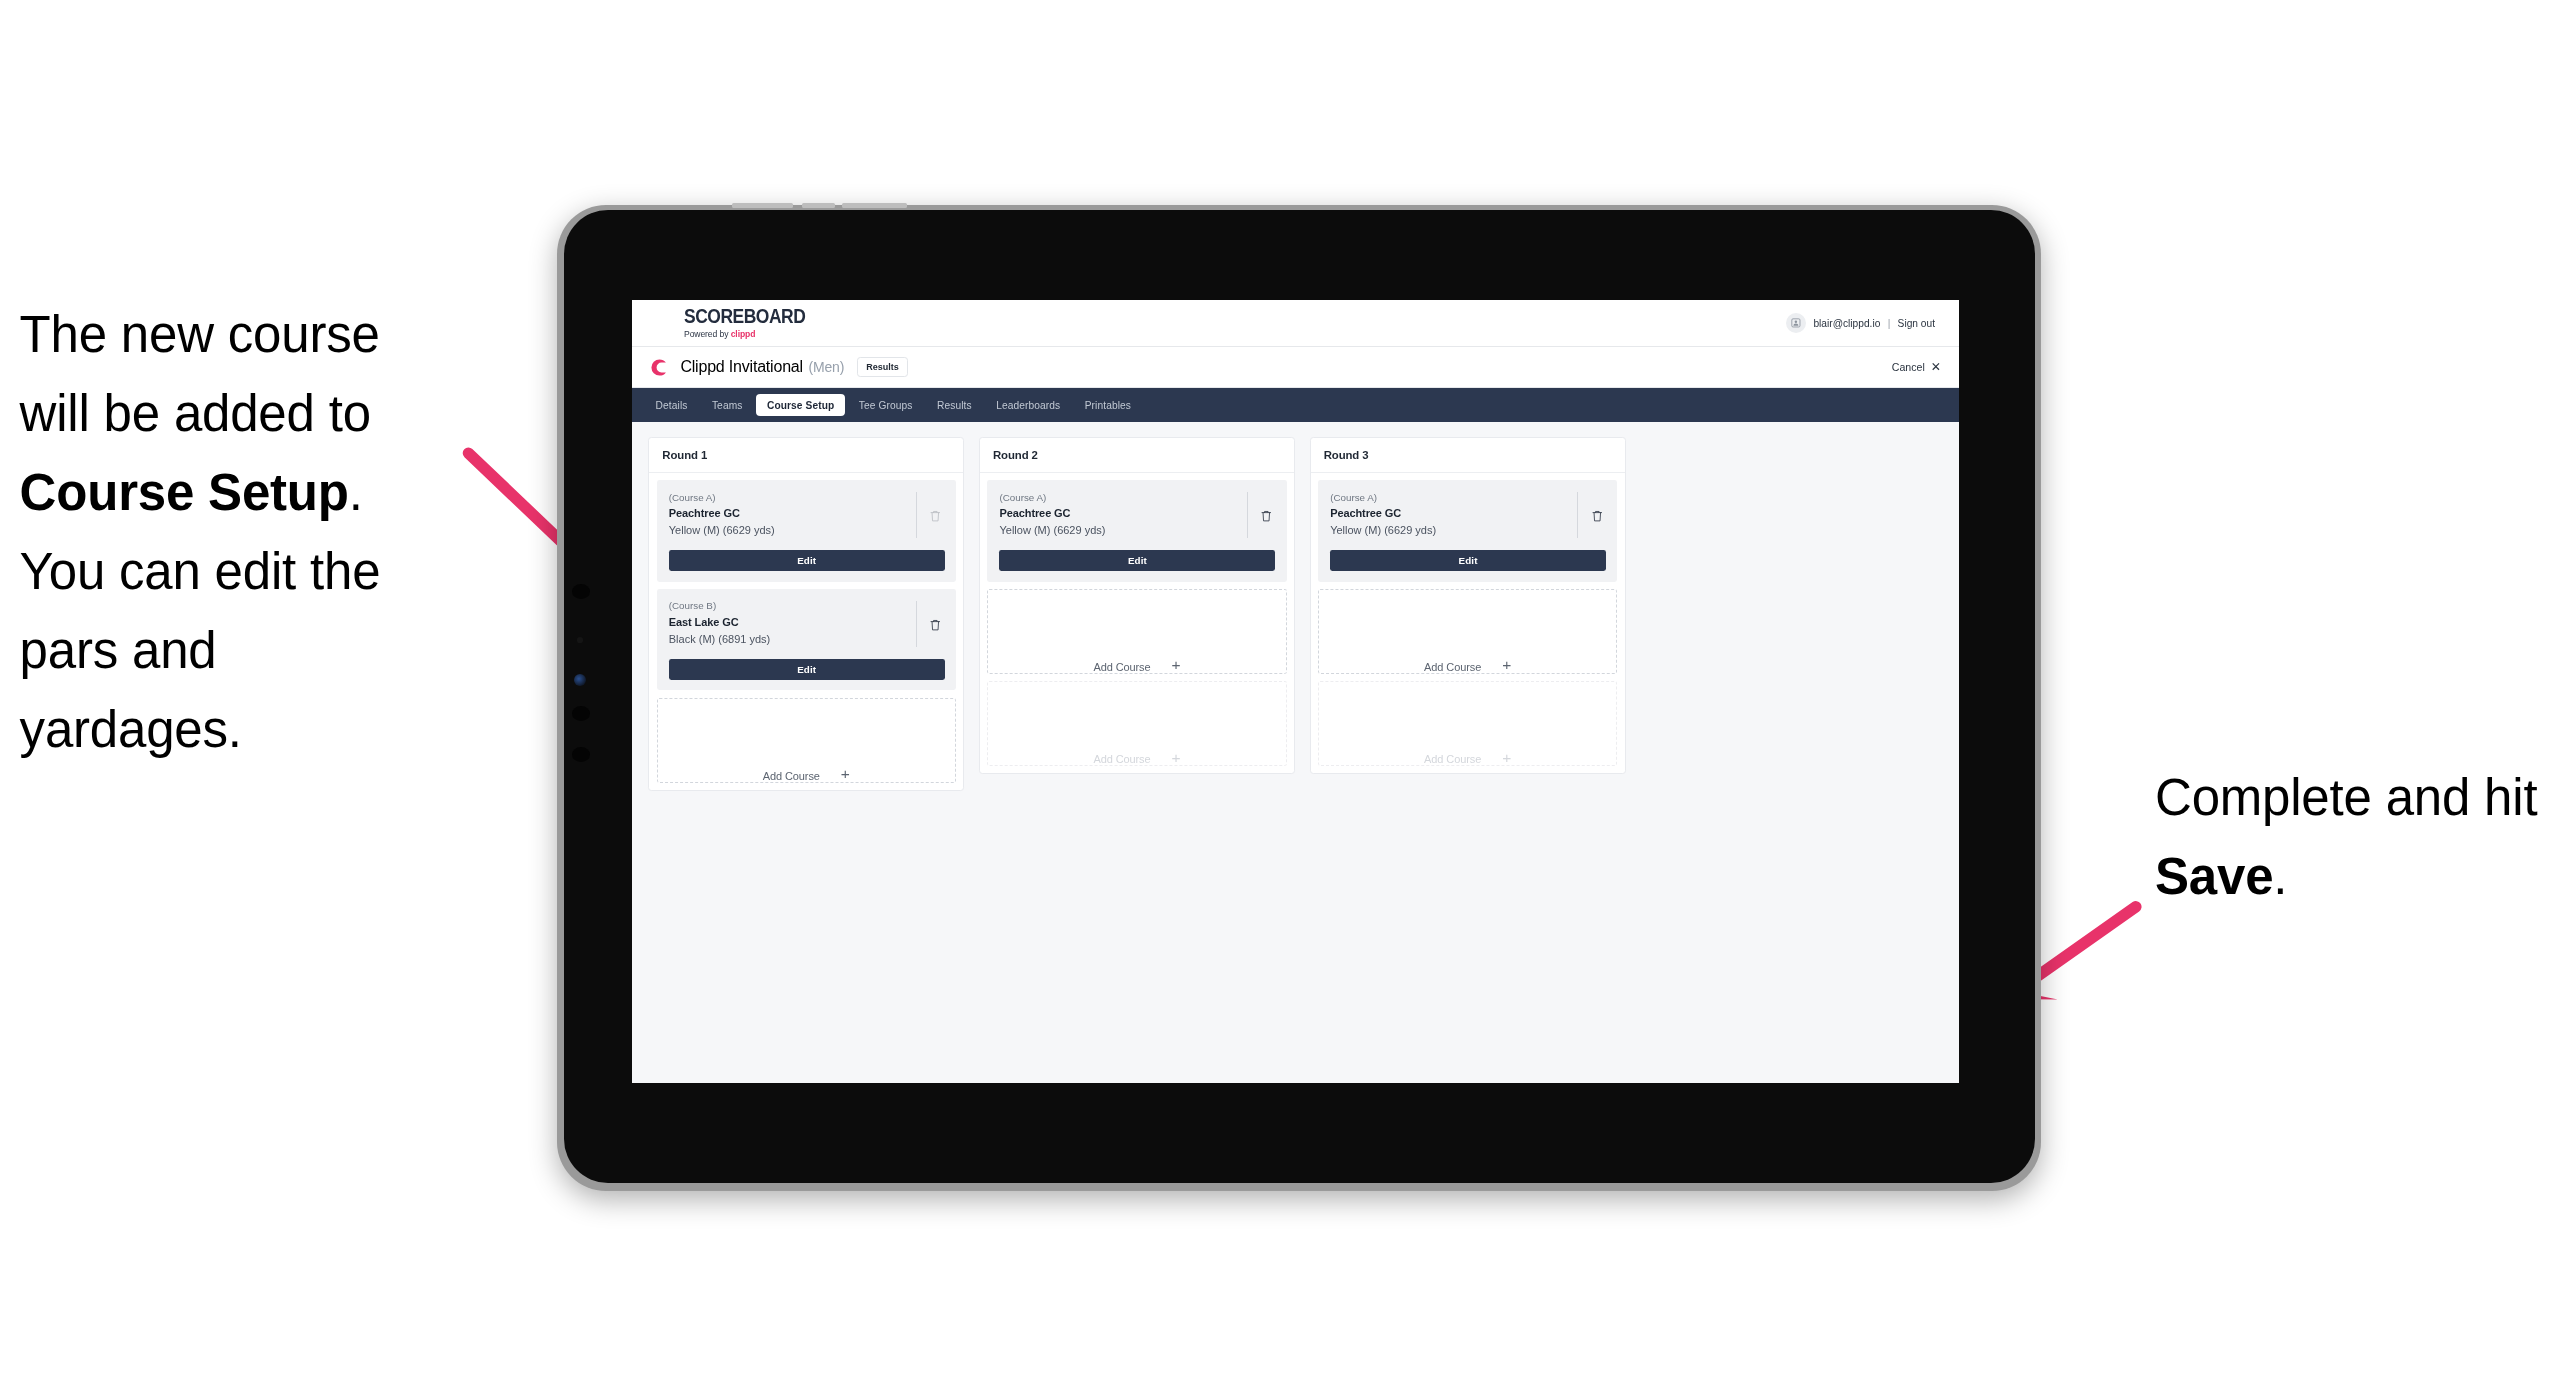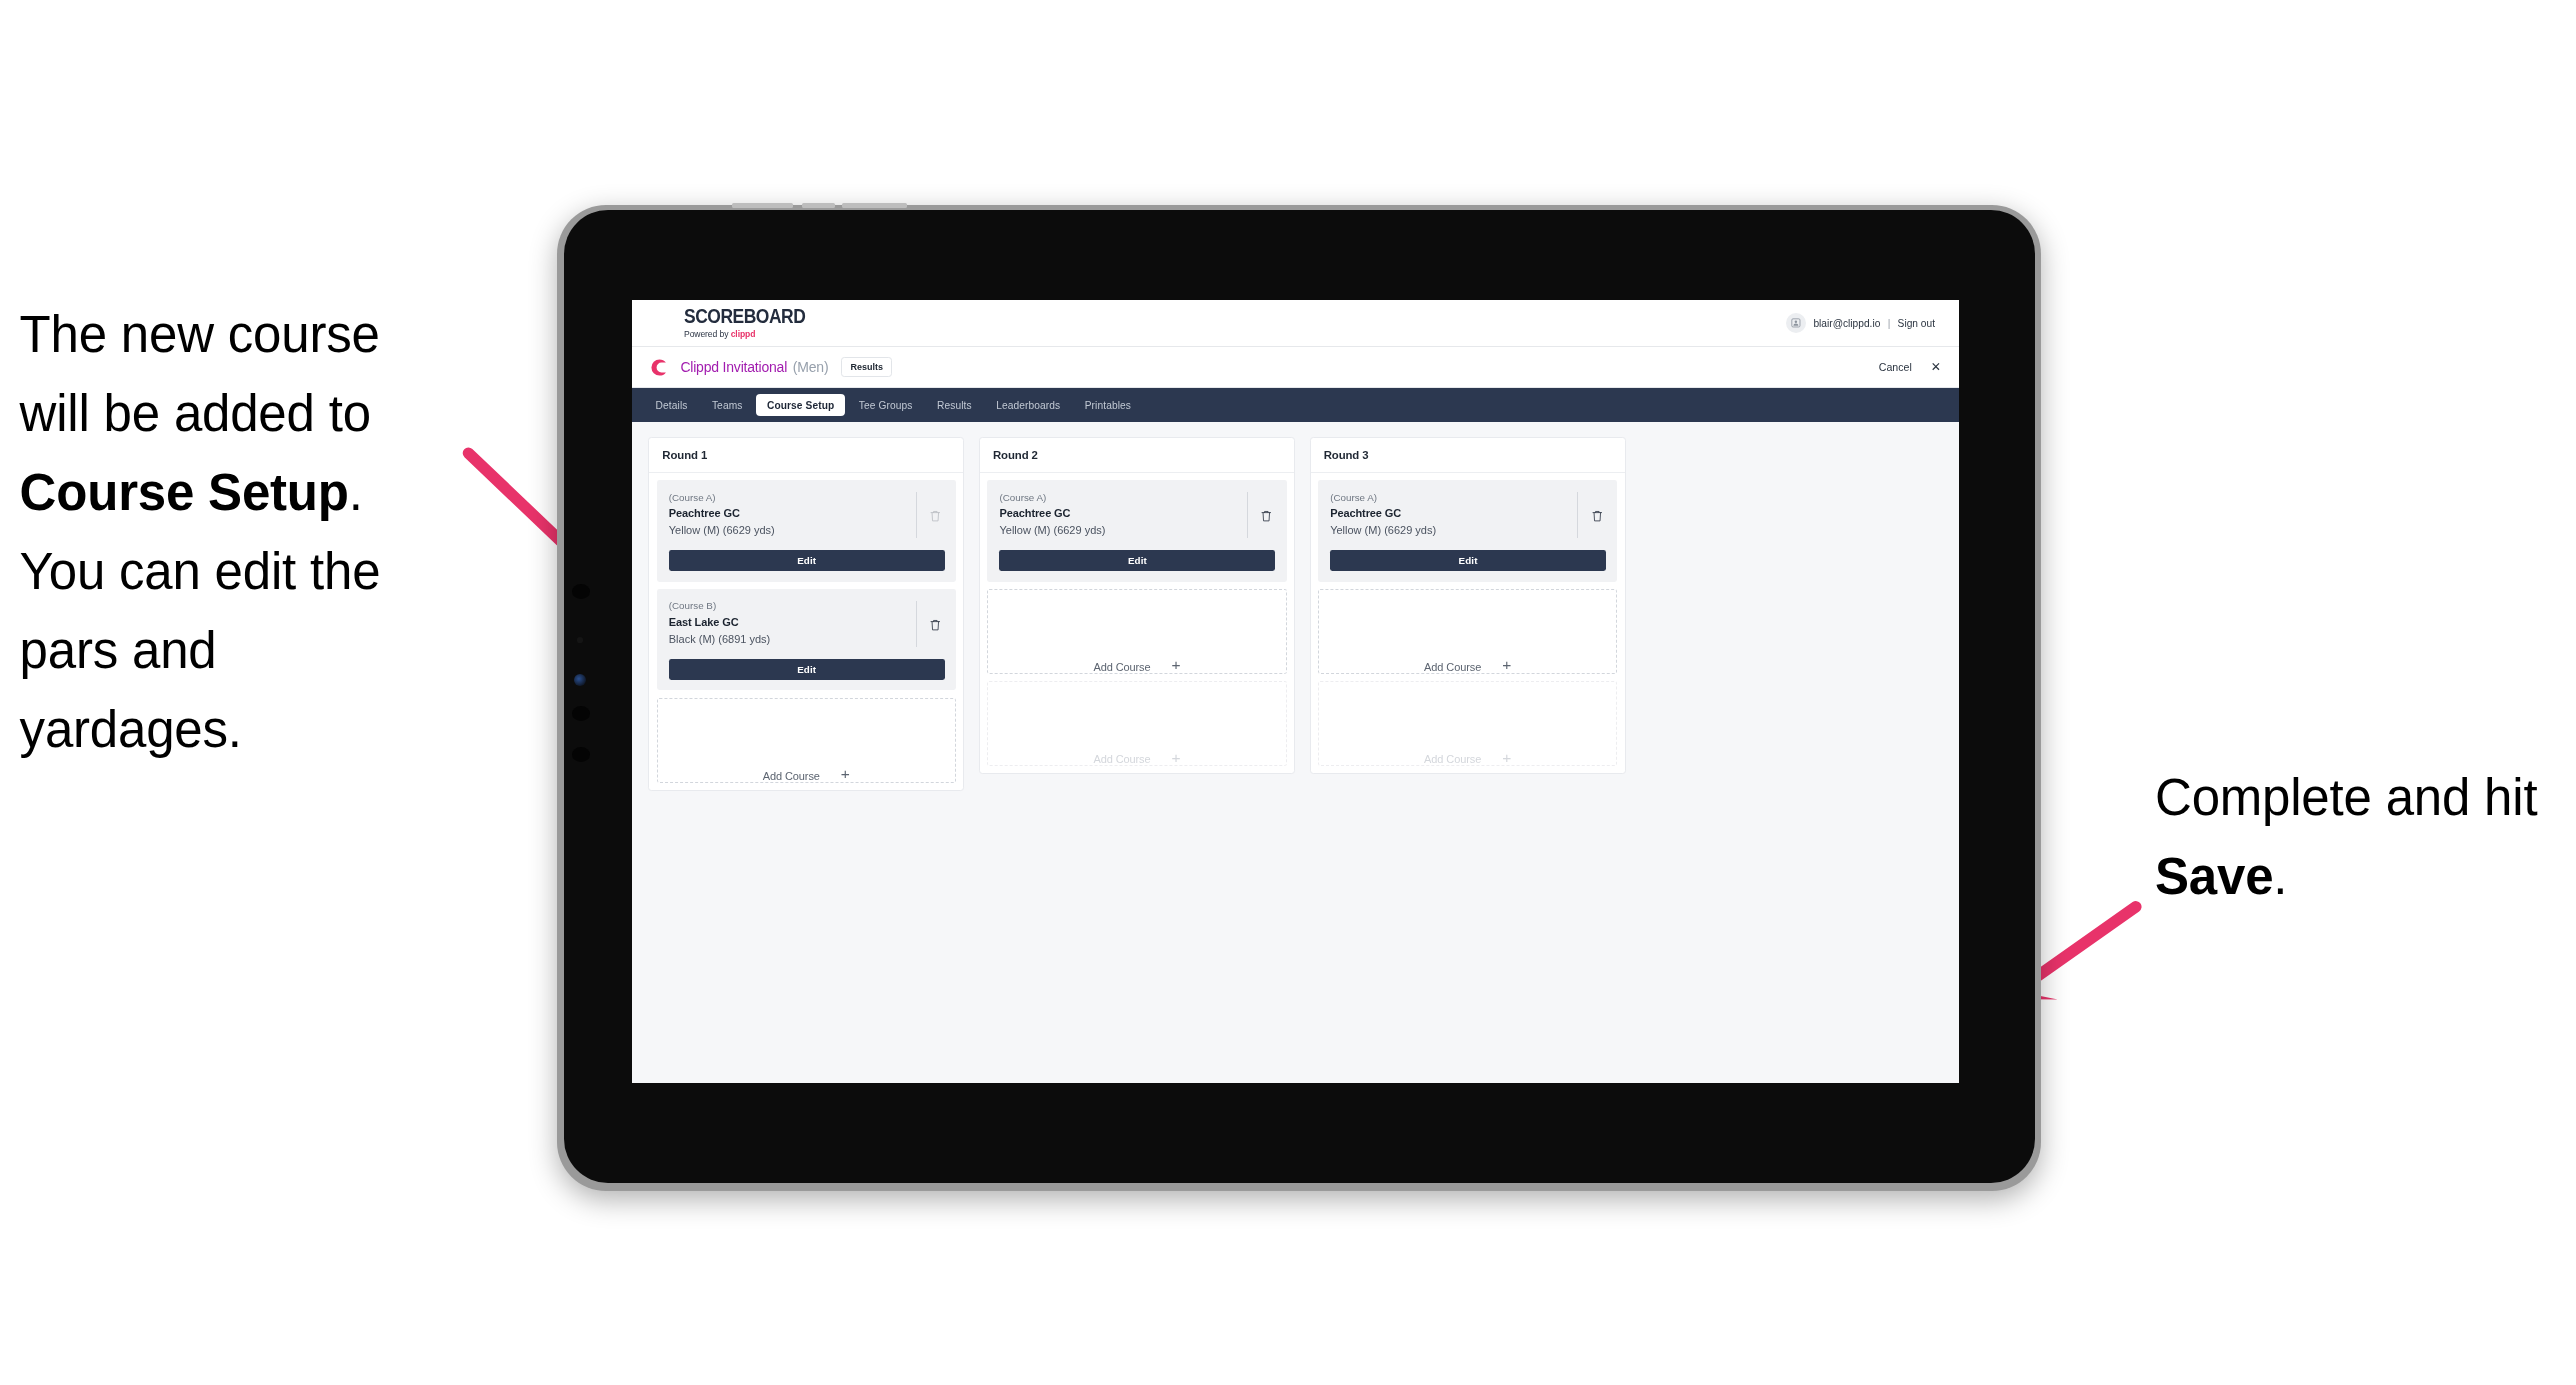--- a/index.html
+++ b/index.html
@@ -104,28 +104,28 @@
   .topbar-right .acct { font-size: 10.2px; color:#2b3440; }
   .topbar-right .sep { font-size: 10.2px; color:#9aa1ab; }
   .topbar-right .signout { font-size: 10.2px; color:#2b3440; cursor:pointer; }
 
   
   .titlebar {
     height: 41px; background:#fff; display:flex; align-items:center;
     padding: 0 18px; border-bottom:0.8px solid #e6e8eb;
   }
   .clogo { width: 19px; height:19px; margin-right: 11.4px; flex:0 0 auto; }
-  .t-name { font-size: 14px; color:#a21caf; letter-spacing:-0.2px; }
+  .t-name { font-size: 16px; color:#000000; letter-spacing:-0.2px; }
   .t-gender { font-size: 14px; color:#97a0ac; margin-left:5.7px; letter-spacing:-0.2px; }
   .t-badge {
     margin-left: 13px; border:0.8px solid #e2e5e9; border-radius:3.3px;
     padding: 4.1px 8.2px; font-size:9px; font-weight:700; color:#222a35; background:#fff;
   }
   .cancel {
-    margin-left:auto; display:flex; align-items:center; gap:19px;
+    margin-left:auto; display:flex; align-items:center; gap:6px;
     font-size:10.6px; color:#2b3440; cursor:pointer;
   }
   .cancel .x { font-size: 12.2px; line-height:1; }
 
   
   .tabstrip {
     height: 34px; background:#2c3850; display:flex; align-items:center;
     padding: 0 13px; gap: 3.3px;
   }
   .tab {

